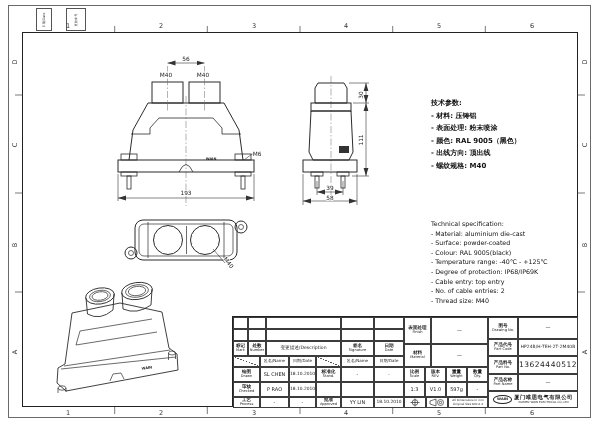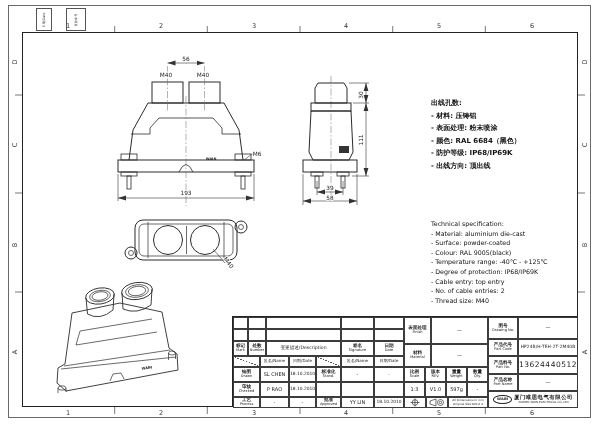--- a/index.html
+++ b/index.html
@@ -178,26 +178,26 @@
       <path d="M110,381 L113,374 L121,373 L124,379" stroke-width="0.7"></path>
       <ellipse cx="62" cy="388" rx="4" ry="2.2" stroke-width="0.7"></ellipse>
       <path d="M58,388 L58,393 M66,388 L66,392" stroke-width="0.7"></path>
       <ellipse cx="172" cy="353" rx="3.5" ry="2" stroke-width="0.7"></ellipse>
       <path d="M168.5,353 V360 M175.5,353 V359" stroke-width="0.7"></path>
     </g>
     <text class="brandtxt" x="147" y="369" transform="rotate(-7 147 369)" font-size="3.5">WAIN</text>
   </svg>
 
   <div class="spec spec-cn">
-    <div>出线孔数:</div>
+    <div>技术参数:</div>
     <div>- 材料: 压铸铝</div>
     <div>- 表面处理: 粉末喷涂</div>
-    <div>- 颜色: RAL 6684（黑色）</div>
-    <div>- 防护等级: IP68/IP69K</div>
+    <div>- 颜色: RAL 9005（黑色）</div>
     <div>- 出线方向: 顶出线</div>
+    <div>- 螺纹规格: M40</div>
   </div>
 
   <div class="spec spec-en">
     <div>Technical specification:</div>
     <div>- Material: aluminium die-cast</div>
     <div>- Surface: powder-coated</div>
     <div>- Colour: RAL 9005(black)</div>
     <div>- Temperature range: -40℃ - +125℃</div>
     <div>- Degree of protection: IP68/IP69K</div>
     <div>- Cable entry: top entry</div>

